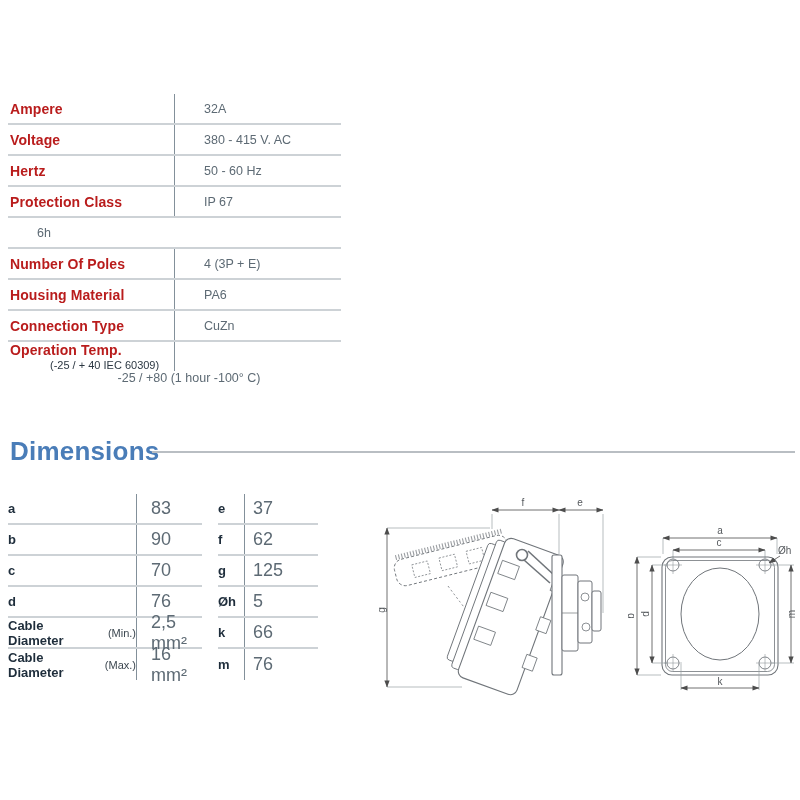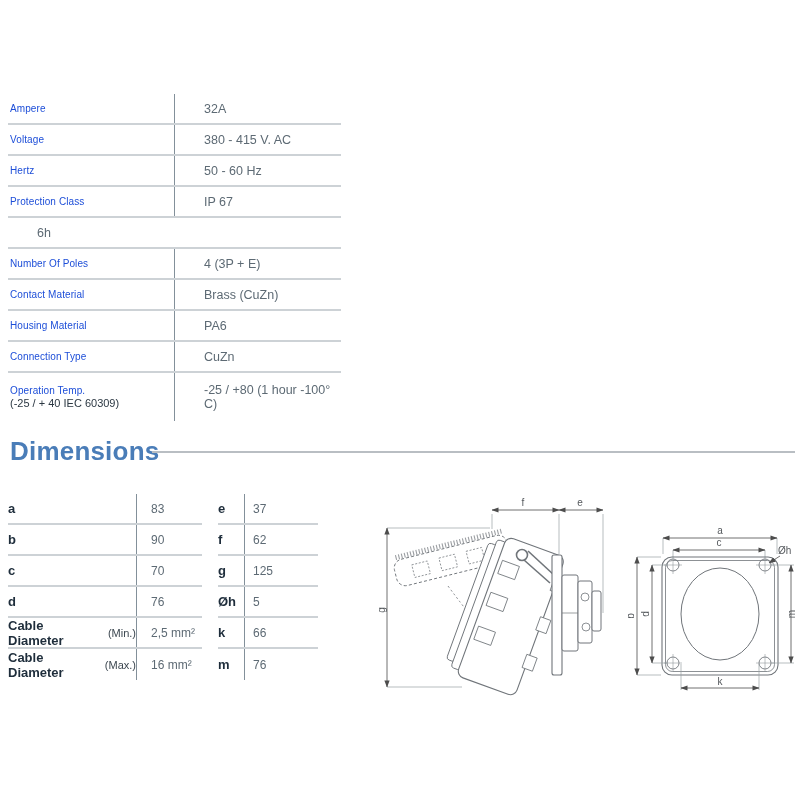--- a/index.html
+++ b/index.html
@@ -3,42 +3,42 @@
 <meta charset="utf-8">
 <style>
   * { margin:0; padding:0; box-sizing:border-box; }
   html,body { background:#fff; }
   body { font-family:"Liberation Sans", sans-serif; }
   .page { position:relative; width:800px; height:800px; background:#fff; overflow:hidden; }
 
   
   .spec-table { position:absolute; left:8px; top:94px; width:333px; }
   .spec-row { display:flex; align-items:center; height:31px; border-bottom:2px solid #cdd2d6; }
-  .spec-row.last { height:48px; border-bottom:none; }
+  .spec-row.last { height:48px; border-bottom:none;flex-direction:column; }
   .spec-label-cell { width:167px; align-self:stretch; display:flex; flex-direction:column; justify-content:center; border-right:1px solid #83909a; padding-left:2px; }
-  .spec-label { font-size:10px; font-weight:400; color:#1d4ed8; letter-spacing:.1px; }
-  .spec-sublabel { font-size:11px; font-weight:400; color:#2b3742; margin-top:1px; }
+  .spec-label { font-size:14px; font-weight:700; color:#b91c1c; letter-spacing:.1px; }
+  .spec-sublabel { font-size:11px; font-weight:400; color:#2b3742; margin-top:1px;margin-left:40px; }
   .spec-value { flex:1; padding-left:29px; font-size:12.5px; color:#5d6a74; }
 
   
   .dim-title { position:absolute; left:10px; top:436px; font-size:26px; font-weight:700; color:#4a7db8; letter-spacing:.2px; }
   .dim-title-line { position:absolute; left:152px; top:451px; width:643px; height:2px; background:#b9bec3; }
 
   
   .dim-table { position:absolute; top:494px; }
   .dim-table.left { left:8px; width:194px; }
   .dim-table.right { left:218px; width:100px; }
   .dim-row { display:flex; align-items:center; height:31px; border-bottom:2px solid #cdd2d6; }
   .dim-row.last { border-bottom:none; }
   .dim-label-cell { align-self:stretch; display:flex; align-items:center; border-right:1px solid #83909a; }
   .dim-table.left .dim-label-cell { width:129px; }
   .dim-table.right .dim-label-cell { width:27px; }
   .dim-label { font-size:13px; font-weight:700; color:#1e2d3b; }
   .dim-suffix { font-size:11px; font-weight:400; color:#3c4750; margin-left:18px; }
-  .dim-value { flex:1; font-size:12px; color:#5d6a74; }
+  .dim-value { flex:1; font-size:18px; color:#5d6a74; }
   .dim-table.left .dim-value { padding-left:14px; }
   .dim-table.right .dim-value { padding-left:8px; }
 
   
   .drawing { position:absolute; }
   .drawing.side { left:376px; top:483px; }
   .drawing.front { left:628px; top:488px; }
   .dlab { font-size:10px; fill:#55595d; font-family:"Liberation Sans", sans-serif; }
 </style>
 </head>
@@ -72,26 +72,20 @@
       <div class="spec-value">IP 67</div>
     </div>
     <div class="spec-row">
       <div class="spec-value">6h</div>
     </div>
     <div class="spec-row">
       <div class="spec-label-cell">
           <span class="spec-label">Number Of Poles</span>
         </div>
       <div class="spec-value">4 (3P + E)</div>
-    </div>
-    <div class="spec-row">
-      <div class="spec-label-cell">
-          <span class="spec-label">Contact Material</span>
-        </div>
-      <div class="spec-value">Brass (CuZn)</div>
     </div>
     <div class="spec-row">
       <div class="spec-label-cell">
           <span class="spec-label">Housing Material</span>
         </div>
       <div class="spec-value">PA6</div>
     </div>
     <div class="spec-row">
       <div class="spec-label-cell">
           <span class="spec-label">Connection Type</span>

